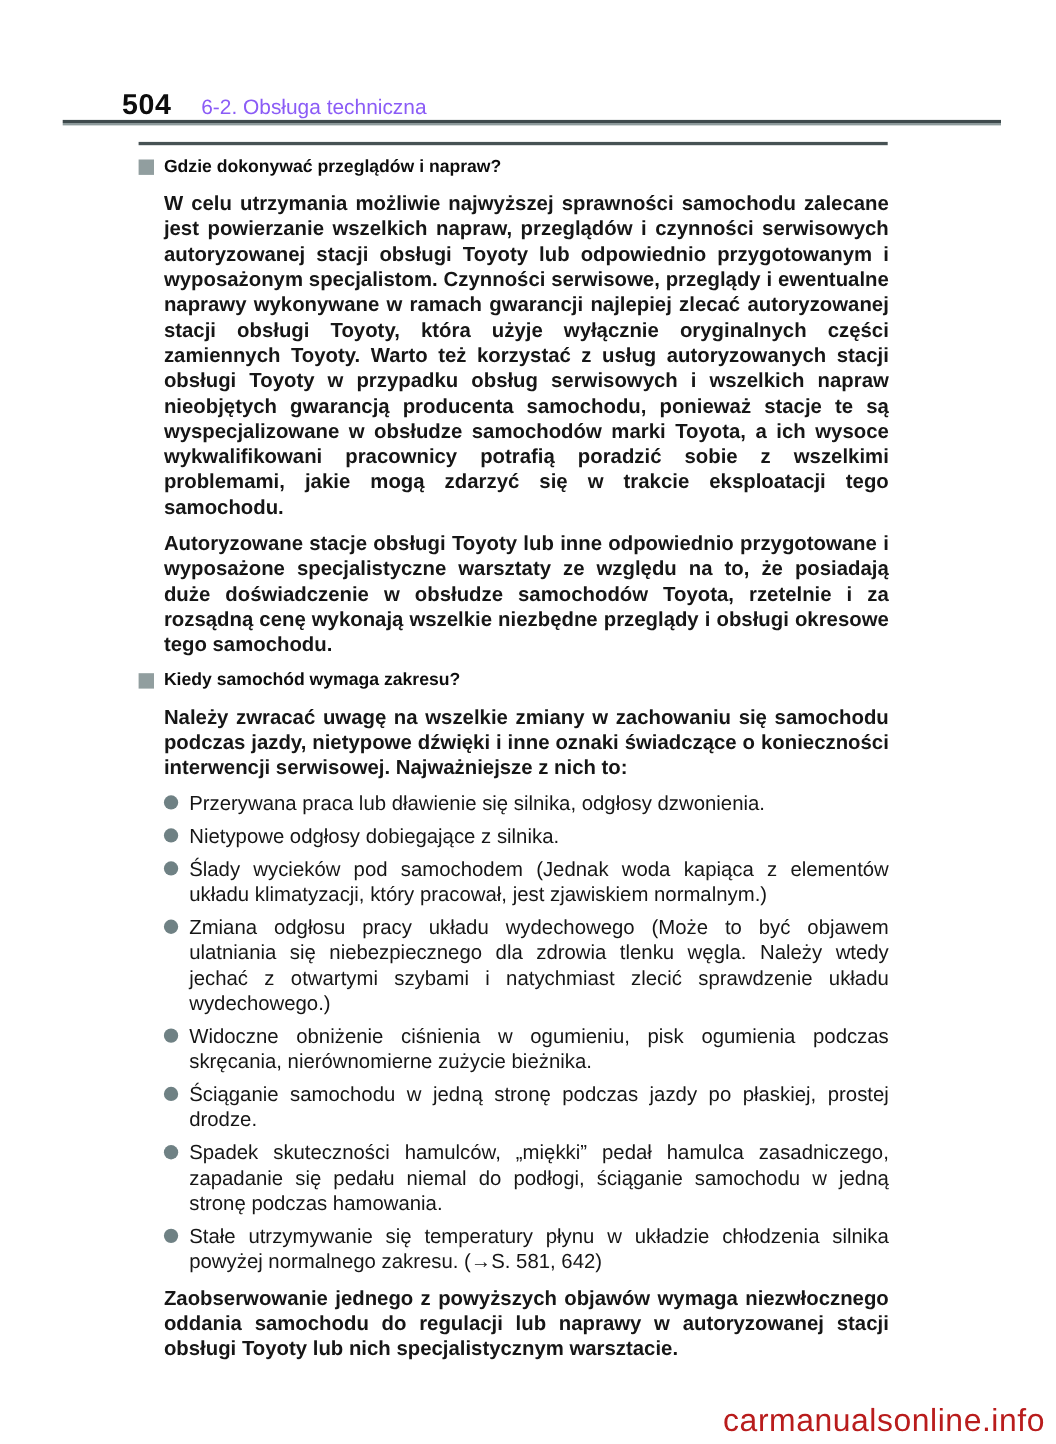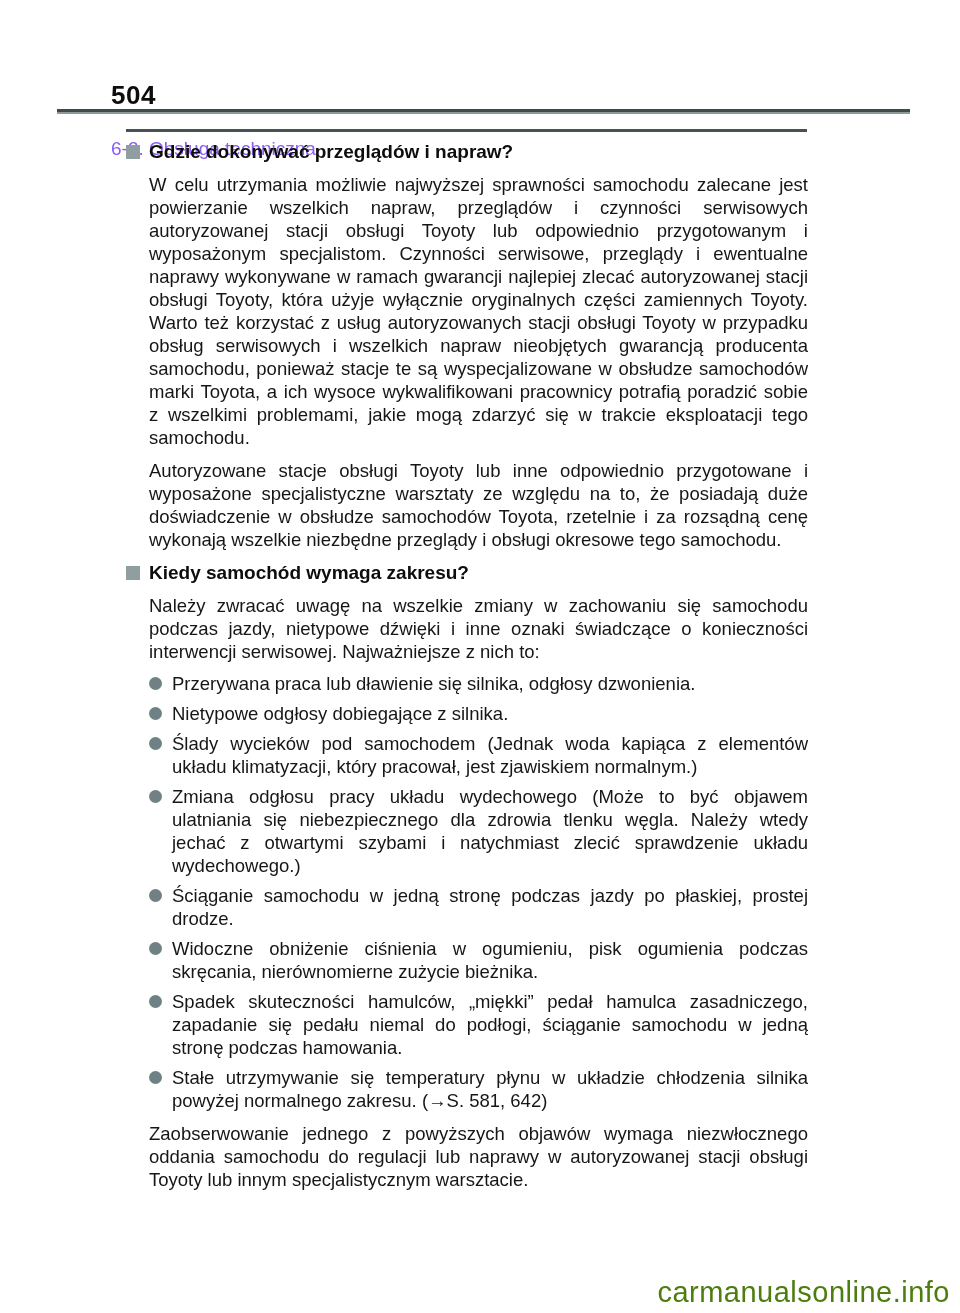--- a/index.html
+++ b/index.html
@@ -3,61 +3,61 @@
 <meta charset="utf-8">
 <style>
   html, body { margin:0; padding:0; }
   body { background:#ffffff; font-family:"Liberation Sans", sans-serif; }
   .page {
     position:relative; width:960px; height:1313px;
     background:#ffffff; overflow:hidden; color:#161616;
   }
   .page-header {
     position:absolute; top:80px; left:111px;
-    display:flex; align-items:baseline; gap:27px;flex-direction:column;
+    display:flex; align-items:baseline; gap:27px;
   }
   .page-number { font-size:26px; font-weight:700; letter-spacing:0.5px; color:#0d0d0d; }
   .section-breadcrumb { font-size:19px; color:#8b5cf6; }
   .rule-thick {
     position:absolute; top:109px; left:57px; width:853px; height:5px;
     background:linear-gradient(to bottom,#3e4a4c 0%,#3e4a4c 55%,#8d9a9b 55%,#8d9a9b 100%);
   }
   .rule-thin {
     position:absolute; top:129px; left:126px; width:681px; height:3px;
     background:#475254;
   }
   main.content {
     position:absolute; top:140px; left:126px; width:690px;
     font-size:18.5px; line-height:23px; color:#161616;
   }
   h2.sec-heading {
     display:flex; align-items:center; gap:9px;
-    font-size:19px; line-height:24px; font-weight:700;
+    font-size:16px; line-height:24px; font-weight:700;
     margin:0 0 9px 0; color:#0d0d0d;
   }
   h2.sec-heading.second { margin-top:4px; }
   .sq-bullet { width:14px; height:14px; background:#919e9f; flex:none; }
   p.body-par {
-    margin:0 6px 10px 23px; width:659px; text-align:justify;
+    margin:0 6px 10px 23px; width:659px; text-align:justify;font-weight:bold;
   }
   p.intro-par { margin-bottom:9px; }
   ul.symptom-list {
     margin:0 0 0 23px; padding:0; list-style:none; width:659px;
   }
   ul.symptom-list li {
     position:relative; padding-left:23px; margin:0 0 7px 0; text-align:justify;
   }
   ul.symptom-list li::before {
     content:""; position:absolute; left:0; top:5px;
     width:13px; height:13px; border-radius:50%; background:#6f8184;
   }
   p.closing-par { margin-top:10px; }
   .watermark {
     position:absolute; right:10px; bottom:4px;
-    font-size:29px; color:#4d7c0f; letter-spacing:0.5px;
+    font-size:29px; color:#b91c1c; letter-spacing:0.5px;
   }
 </style>
 </head>
 <body>
 
 <div class="page">
 
   <header class="page-header">
     <span class="page-number">504</span>
     <span class="section-breadcrumb">6-2. Obsługa techniczna</span>
@@ -82,26 +82,26 @@
         <span class="sq-bullet"></span>
         <span>Kiedy samochód wymaga zakresu?</span>
       </h2>
       <p class="body-par intro-par">Należy zwracać uwagę na wszelkie zmiany w zachowaniu się samochodu podczas jazdy, nietypowe dźwięki i inne oznaki świadczące o konieczności interwencji serwisowej. Najważniejsze z nich to:</p>
 
       <ul class="symptom-list">
         <li>Przerywana praca lub dławienie się silnika, odgłosy dzwonienia.</li>
         <li>Nietypowe odgłosy dobiegające z silnika.</li>
         <li>Ślady wycieków pod samochodem (Jednak woda kapiąca z elementów układu klimatyzacji, który pracował, jest zjawiskiem normalnym.)</li>
         <li>Zmiana odgłosu pracy układu wydechowego (Może to być objawem ulatniania się niebezpiecznego dla zdrowia tlenku węgla. Należy wtedy jechać z otwartymi szybami i natychmiast zlecić sprawdzenie układu wydechowego.)</li>
+        <li>Widoczne obniżenie ciśnienia w ogumieniu, pisk ogumienia podczas skręcania, nierównomierne zużycie bieżnika.</li>
         <li>Ściąganie samochodu w jedną stronę podczas jazdy po płaskiej, prostej drodze.</li>
-        <li>Widoczne obniżenie ciśnienia w ogumieniu, pisk ogumienia podczas skręcania, nierównomierne zużycie bieżnika.</li>
         <li>Spadek skuteczności hamulców, „miękki” pedał hamulca zasadniczego, zapadanie się pedału niemal do podłogi, ściąganie samochodu w jedną stronę podczas hamowania.</li>
         <li>Stałe utrzymywanie się temperatury płynu w układzie chłodzenia silnika powyżej normalnego zakresu. (→S. 581, 642)</li>
       </ul>
 
-      <p class="body-par closing-par">Zaobserwowanie jednego z powyższych objawów wymaga niezwłocznego oddania samochodu do regulacji lub naprawy w autoryzowanej stacji obsługi Toyoty lub innym specjalistycznym warsztacie.</p>
+      <p class="body-par closing-par">Zaobserwowanie jednego z powyższych objawów wymaga niezwłocznego oddania samochodu do regulacji lub naprawy w autoryzowanej stacji obsługi Toyoty lub nich specjalistycznym warsztacie.</p>
     </section>
 
   </main>
 
   <div class="watermark">carmanualsonline.info</div>
 
 </div>
 
 </body></html>

